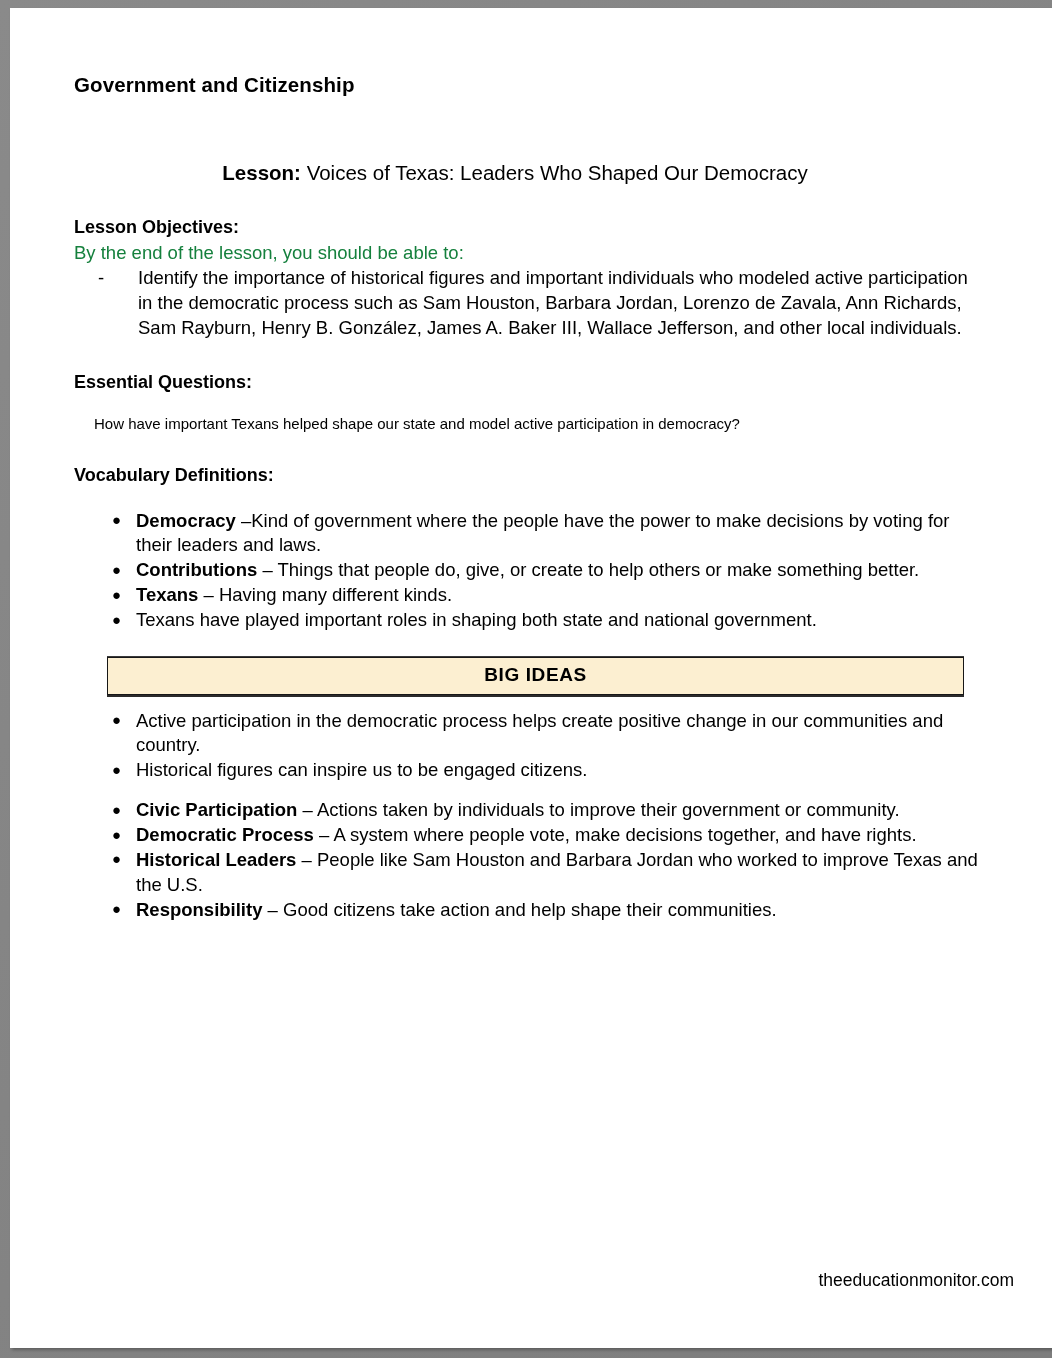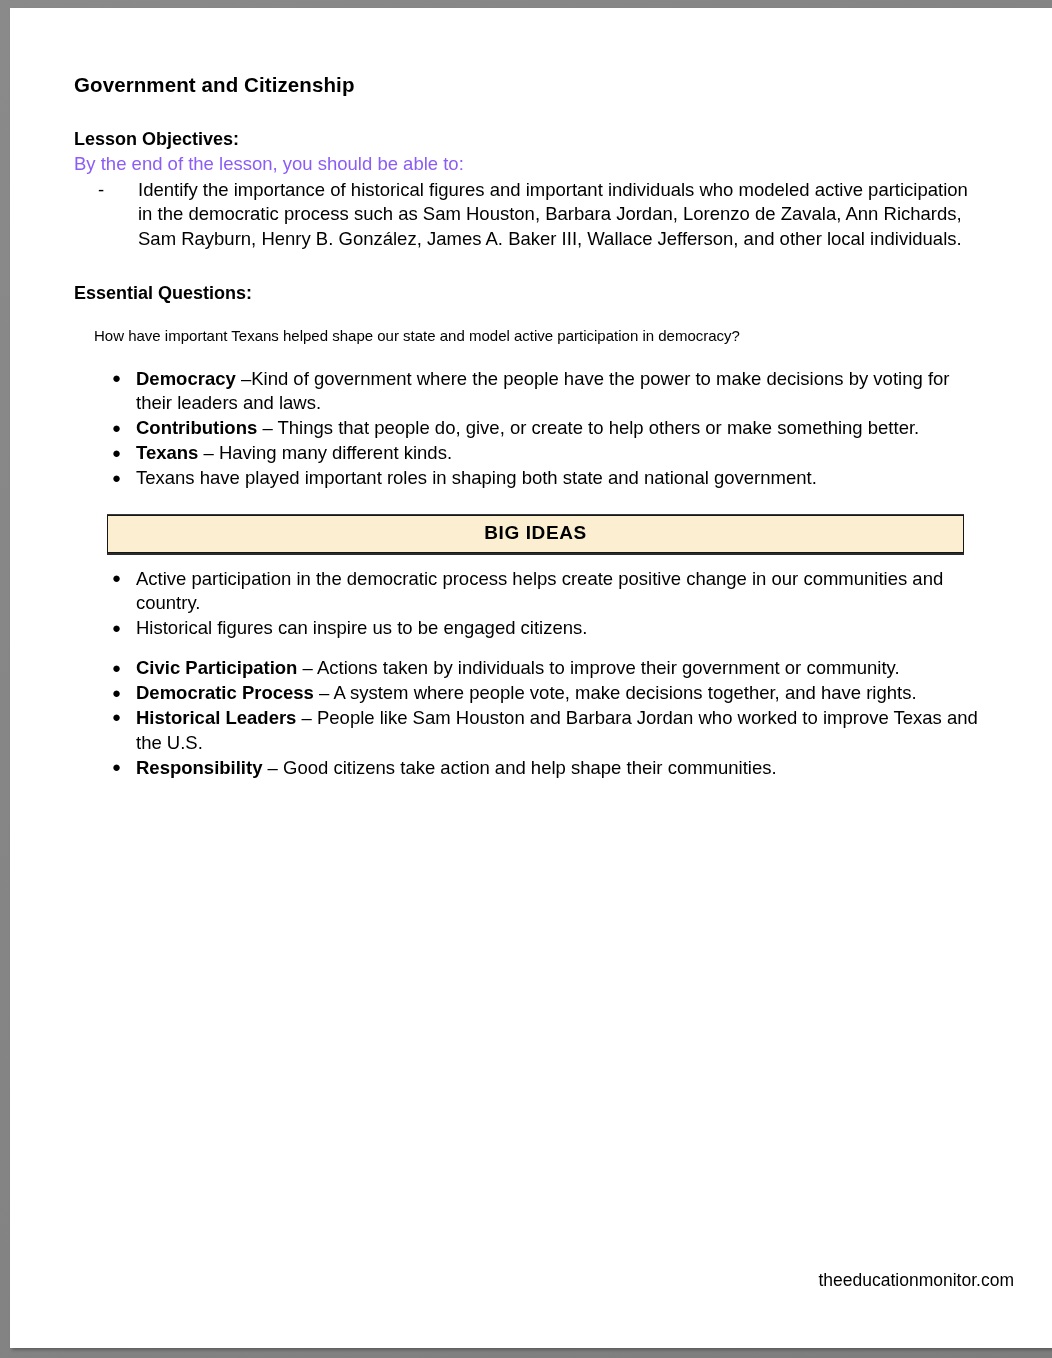--- a/index.html
+++ b/index.html
@@ -61,21 +61,21 @@
   .sec-head {
     font-size: 18px;
     font-weight: bold;
     color: #000;
     margin-top: 30px;
     line-height: 1.3;
   }
 
   .body-line {
     font-size: 18.5px;
-    color: #8b5cf6;
+    color: #15803d;
     line-height: 1.33;
     margin-top: 1px;
   }
 
   .dash-list {
     margin: 0;
     padding: 0;
     list-style: none;
   }
   .dash-item {
@@ -157,33 +157,38 @@
 </style>
 </head>
 <body>
 
 <div id="page-frame">
   <div id="page">
     <div class="content">
 
       <div class="doc-title">Government and Citizenship</div>
 
+      <div class="lesson-line">
+        <span class="lbl">Lesson:</span>
+        <span>Voices of Texas: Leaders Who Shaped Our Democracy</span>
+      </div>
 
       <div class="sec-head">Lesson Objectives:</div>
       <div class="body-line">By the end of the lesson, you should be able to:</div>
       <ul class="dash-list">
         <li class="dash-item">
           <span class="dash">-</span>
           <span>Identify the importance of historical figures and important individuals who modeled active participation in the democratic process such as Sam Houston, Barbara Jordan, Lorenzo de Zavala, Ann Richards, Sam Rayburn, Henry B. González, James A. Baker III, Wallace Jefferson, and other local individuals.</span>
         </li>
       </ul>
 
       <div class="sec-head">Essential Questions:</div>
       <div class="eq-indent">How have important Texans helped shape our state and model active participation in democracy?</div>
 
+      <div class="sec-head">Vocabulary Definitions:</div>
       <ul class="bullets vocab-bullets">
         <li>
           <span class="dot">●</span>
           <b>Democracy</b><span> –Kind of government where the people have the power to make decisions by voting for their leaders and laws.</span>
         </li>
         <li>
           <span class="dot">●</span>
           <b>Contributions</b><span> – Things that people do, give, or create to help others or make something better.</span>
         </li>
         <li>

